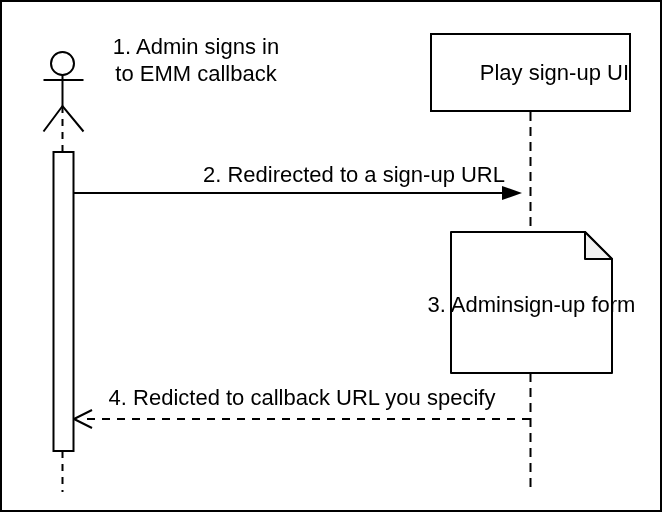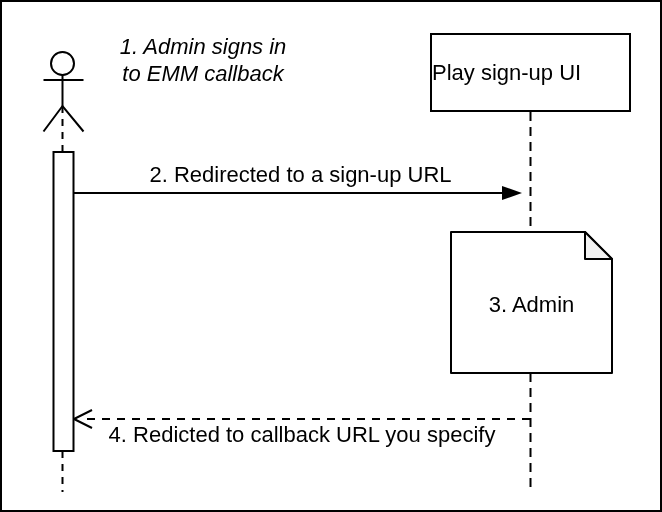--- a/index.html
+++ b/index.html
@@ -26,48 +26,47 @@
   }
   .lbl {
     position: absolute;
     color: #000000;
     font-size: 22px;
     line-height: 27px;
     text-align: center;
     white-space: nowrap;
   }
   .step1-label {
-    left: 104px;
+    left: 97px;
     top: 31px;
     width: 194px;
-    font-style: italic;
   }
   .step2-label {
-    left: 75px;
+    left: 56px;
     top: 159px;
     width: 447px;
+    text-align: right;
   }
   .step4-label {
     left: 72px;
     top: 382px;
     width: 456px;
-    margin-top: 37px;
   }
   .participant-box {
     position: absolute;
     left: 428px;
     top: 31px;
     width: 201px;
     height: 79px;
     box-sizing: border-box;
     border: 2px solid #000000;
     background: #ffffff;
     display: flex;
     align-items: center;
-    justify-content: flex-start;
+    justify-content: flex-end;
     font-size: 22px;
     color: #000000;
     white-space: nowrap;
   }
   .note-text {
     position: absolute;
     left: 449px;
     top: 230px;
     width: 161px;
     height: 145px;
@@ -131,17 +130,18 @@
   </div>
 
   <div class="participant-box">
     <span>Play sign-up UI</span>
   </div>
 
   <div class="lbl step2-label">2. Redirected to a sign-up URL</div>
 
   <div class="note-text">
     <div>3. Admin</div>
+    <div>sign-up form</div>
   </div>
 
   <div class="lbl step4-label">4. Redicted to callback URL you specify</div>
 
 </div>
 
 </body></html>

